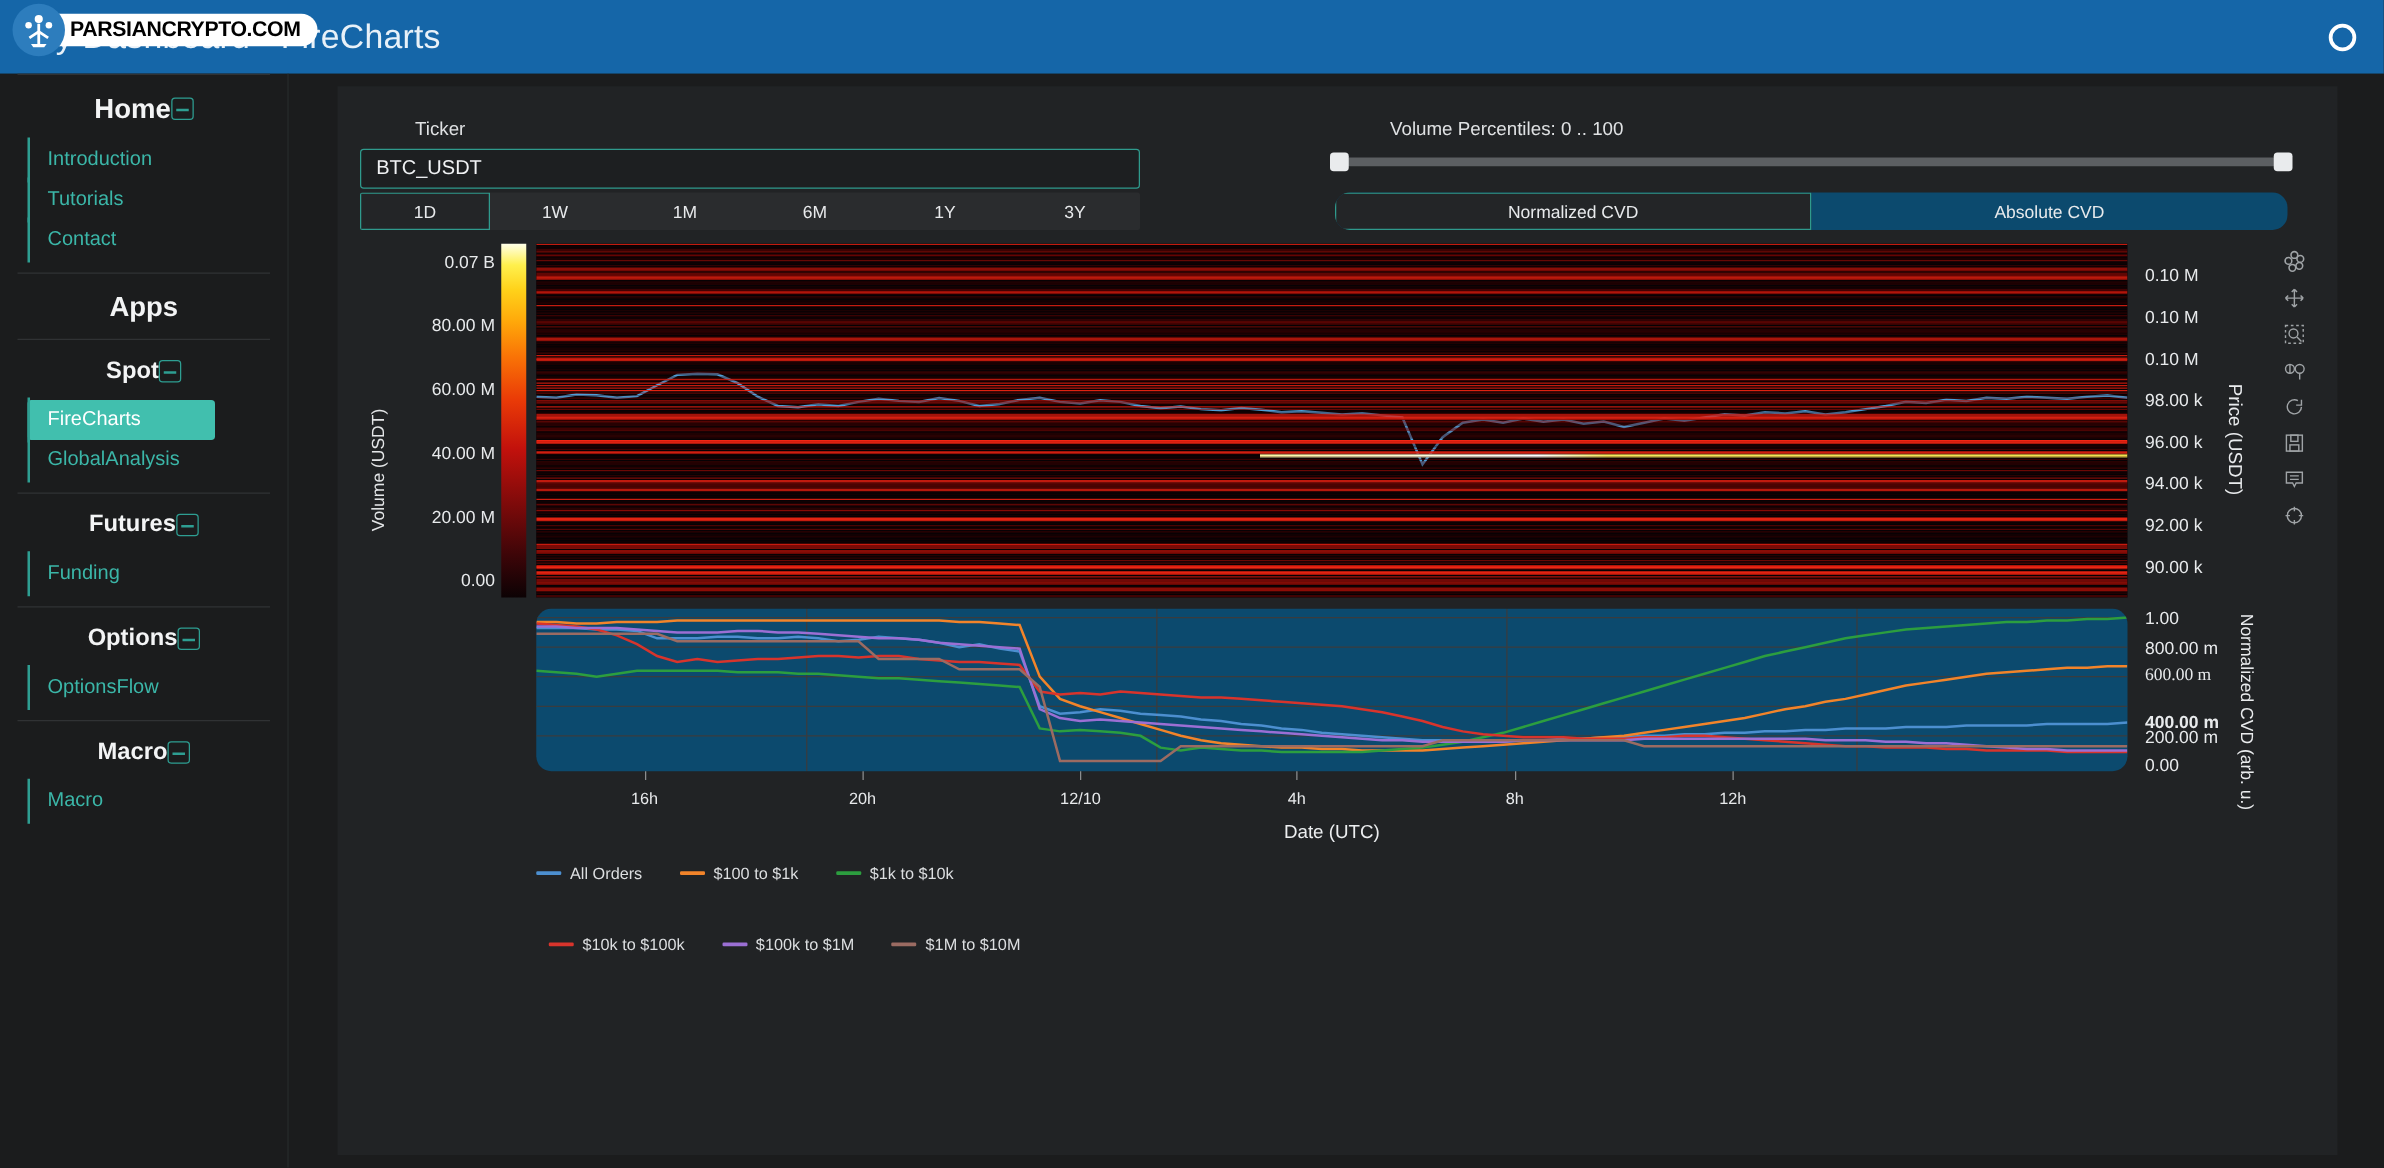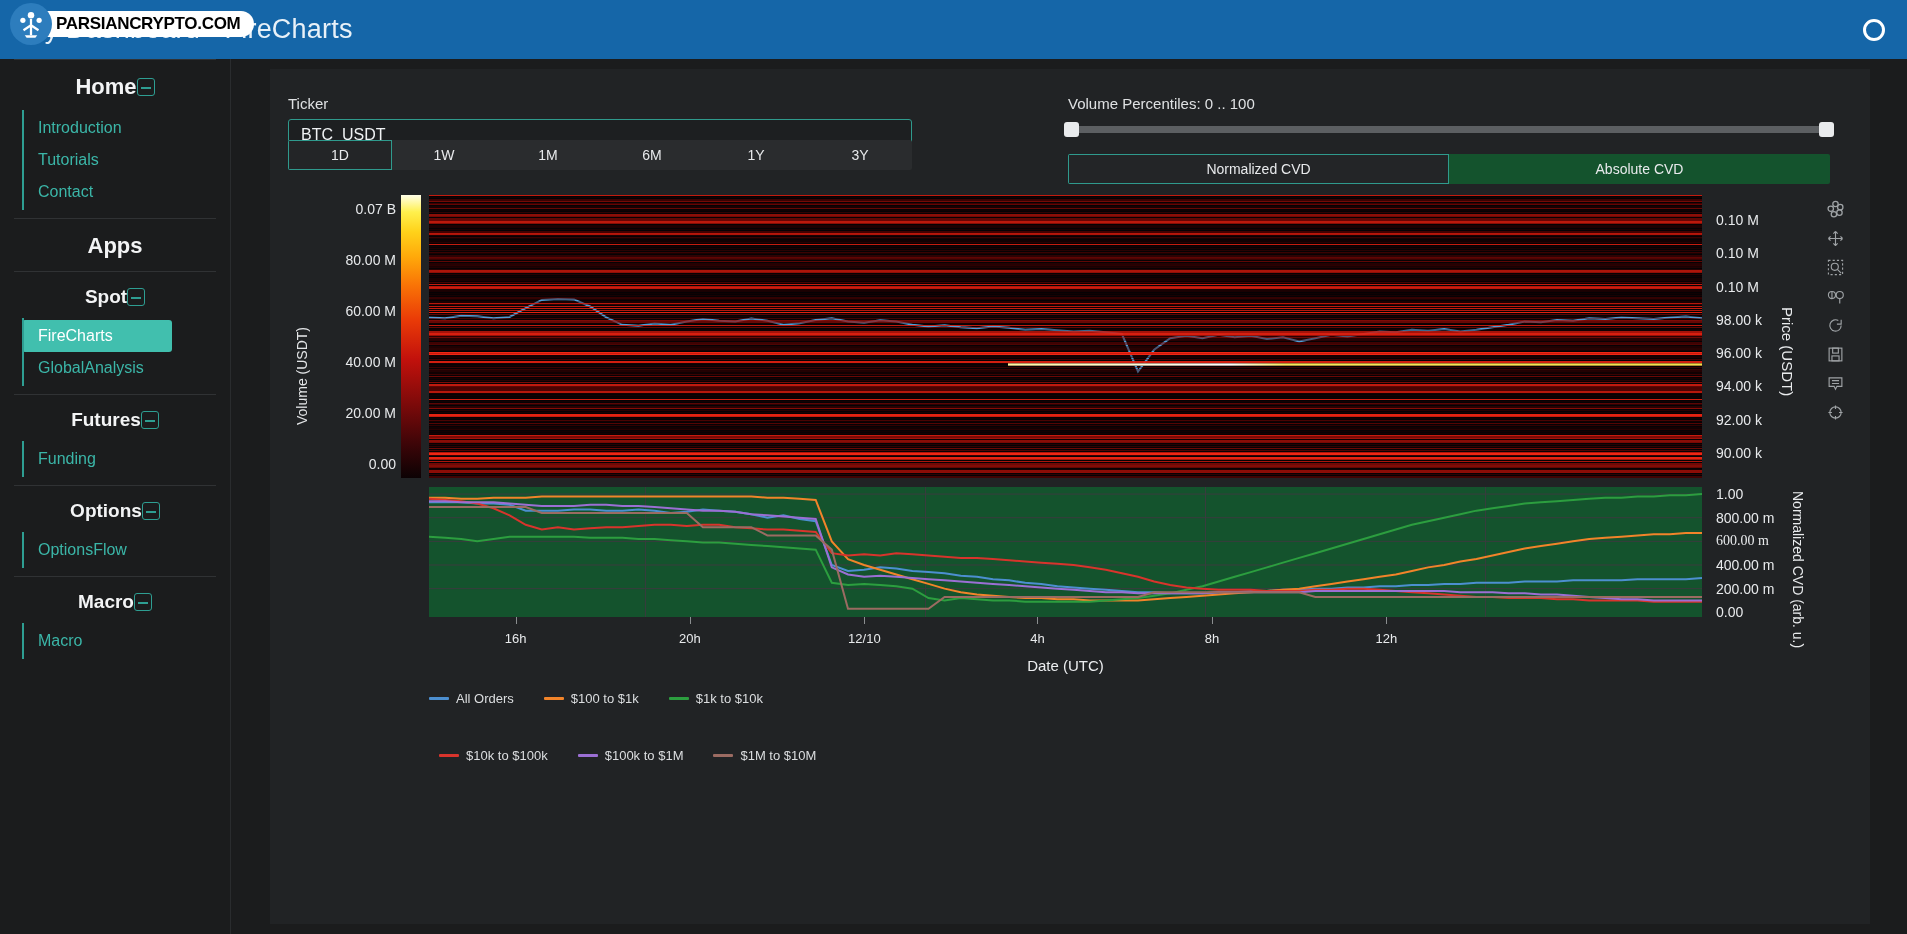--- a/index.html
+++ b/index.html
@@ -89,21 +89,21 @@
 
   
   .main {
     position: absolute; top: 59px; left: 231px;
     width: 1676px; height: 875px; background: #1b1c1d;
   }
   .content-card {
     position: absolute; top: 10px; left: 39px; width: 1600px; height: 855px;
     background: #212325;
   }
-  .ctl-label { color: #dfe1e3; font-size: 15px; margin-bottom: 7px; }
+  .ctl-label { color: #dfe1e3; font-size: 15px; margin-bottom: 7px; margin-left: 44px; }
 
   .ticker-wrap { position: absolute; left: 18px; top: 26px; width: 624px; }
   .ticker-input {
     width: 624px; height: 32px; background: #1d1f21; color: #f0f2f4;
     border: 1px solid #2f9a8d; border-radius: 3px;
     padding: 0 12px; font-size: 16px;
     font-family: "Liberation Sans", sans-serif; outline: none;
   }
 
   .vol-wrap { position: absolute; left: 798px; top: 26px; width: 762px; }
@@ -115,21 +115,21 @@
     position: absolute; top: -4px; width: 15px; height: 15px;
     background: #e9ebed; border-radius: 3px; cursor: pointer;
   }
   .slider-handle.left { left: -4px; }
   .slider-handle.right { right: -4px; }
 
   .btngroup {
     position: absolute; display: flex; background: #2a2c2e; border-radius: 2px;
     overflow: hidden;
   }
-  .btngroup.range { left: 18px; top: 71px; width: 624px; height: 30px; }
+  .btngroup.range { left: 18px; top: 85px; width: 624px; height: 30px; }
   .btngroup.cvd   { left: 798px; top: 85px; width: 762px; height: 30px; }
   .gbtn {
     flex: 1; display: flex; align-items: center; justify-content: center;
     color: #e8eaec; font-size: 14px; cursor: pointer; border: 1px solid transparent;
     background: transparent;
     font-family: "Liberation Sans", sans-serif;
   }
   .gbtn.selected { border: 1px solid #2f9a8d; background: #232527; }
 
   
@@ -177,21 +177,21 @@
     position: absolute; left: 12px; color: #e8eaec; font-size: 14px;
     transform: translateY(-50%); white-space: nowrap;
   }
   .axis-title-right {
     position: absolute; color: #e9ebed; font-size: 15px;
     transform: rotate(90deg); transform-origin: left top; white-space: nowrap;
   }
 
   .cvd {
     position: absolute; left: 141px; top: 292px; width: 1273px; height: 130px;
-    background: #14532d; overflow: hidden;
+    background: #0c4a6e; overflow: hidden; border-radius: 12px;
   }
   .cvd-ticks {
     position: absolute; left: 1416px; top: 292px; width: 100px; height: 130px;
   }
   .cvd-tick {
     position: absolute; left: 12px; color: #e8eaec; font-size: 14px;
     transform: translateY(-50%); white-space: nowrap;
   }
 
   .xaxis {
@@ -535,21 +535,21 @@
             <polyline points="0.0,11.82 16.1,13.00 32.2,14.18 48.3,16.55 64.5,21.27 80.6,28.36 96.7,37.82 112.8,42.55 128.9,40.18 145.0,42.55 161.1,41.36 177.3,40.18 193.4,40.18 209.5,39.00 225.6,37.82 241.7,37.82 257.8,39.00 273.9,37.82 290.1,37.82 306.2,40.18 322.3,41.36 338.4,42.55 354.5,42.55 370.6,43.73 386.7,44.91 402.8,66.18 419.0,68.55 435.1,67.36 451.2,68.55 467.3,66.18 483.4,67.36 499.5,68.55 515.6,69.73 531.8,70.91 547.9,70.91 564.0,72.09 580.1,73.27 596.2,74.45 612.3,75.64 628.4,76.82 644.6,78.00 660.7,80.36 676.8,82.73 692.9,86.27 709.0,89.82 725.1,94.55 741.2,98.09 757.4,100.45 773.5,101.64 789.6,102.82 805.7,102.82 821.8,102.82 837.9,104.00 854.0,104.00 870.2,104.00 886.3,102.82 902.4,102.82 918.5,101.64 934.6,101.64 950.7,102.82 966.8,104.00 982.9,105.18 999.1,106.36 1015.2,107.55 1031.3,108.73 1047.4,109.91 1063.5,109.91 1079.6,111.09 1095.7,111.09 1111.9,111.09 1128.0,112.27 1144.1,112.27 1160.2,113.45 1176.3,113.45 1192.4,113.45 1208.5,113.45 1224.7,114.64 1240.8,114.64 1256.9,114.64 1273.0,114.64" fill="none" stroke="#d8342c" stroke-width="2" vector-effect="non-scaling-stroke"></polyline>
             <polyline points="0.0,14.18 16.1,14.18 32.2,15.36 48.3,15.36 64.5,15.36 80.6,16.55 96.7,17.73 112.8,18.91 128.9,18.91 145.0,18.91 161.1,17.73 177.3,17.73 193.4,18.91 209.5,18.91 225.6,20.09 241.7,21.27 257.8,22.45 273.9,23.64 290.1,23.64 306.2,24.82 322.3,27.18 338.4,28.36 354.5,29.55 370.6,30.73 386.7,31.91 402.8,80.36 419.0,87.45 435.1,89.82 451.2,88.64 467.3,89.82 483.4,91.00 499.5,92.18 515.6,93.36 531.8,94.55 547.9,95.73 564.0,96.91 580.1,98.09 596.2,99.27 612.3,100.45 628.4,101.64 644.6,102.82 660.7,104.00 676.8,105.18 692.9,105.18 709.0,106.36 725.1,106.36 741.2,106.36 757.4,106.36 773.5,106.36 789.6,105.18 805.7,105.18 821.8,105.18 837.9,105.18 854.0,105.18 870.2,105.18 886.3,104.00 902.4,104.00 918.5,104.00 934.6,104.00 950.7,104.00 966.8,104.00 982.9,104.00 999.1,104.00 1015.2,104.00 1031.3,105.18 1047.4,105.18 1063.5,105.18 1079.6,106.36 1095.7,106.36 1111.9,107.55 1128.0,107.55 1144.1,108.73 1160.2,109.91 1176.3,111.09 1192.4,112.27 1208.5,112.27 1224.7,113.45 1240.8,113.45 1256.9,113.45 1273.0,113.45" fill="none" stroke="#9b6fd4" stroke-width="2" vector-effect="non-scaling-stroke"></polyline>
             <polyline points="0.0,20.09 16.1,20.09 32.2,20.09 48.3,20.09 64.5,20.09 80.6,20.09 96.7,20.09 112.8,26.00 128.9,26.00 145.0,26.00 161.1,26.00 177.3,26.00 193.4,26.00 209.5,26.00 225.6,26.00 241.7,26.00 257.8,26.00 273.9,40.18 290.1,40.18 306.2,40.18 322.3,40.18 338.4,48.45 354.5,48.45 370.6,48.45 386.7,48.45 402.8,62.64 419.0,121.73 435.1,121.73 451.2,121.73 467.3,121.73 483.4,121.73 499.5,121.73 515.6,109.91 531.8,109.91 547.9,109.91 564.0,109.91 580.1,109.91 596.2,109.91 612.3,109.91 628.4,109.91 644.6,109.91 660.7,109.91 676.8,109.91 692.9,109.91 709.0,109.91 725.1,105.18 741.2,105.18 757.4,105.18 773.5,105.18 789.6,105.18 805.7,105.18 821.8,105.18 837.9,105.18 854.0,105.18 870.2,105.18 886.3,109.91 902.4,109.91 918.5,109.91 934.6,109.91 950.7,109.91 966.8,109.91 982.9,109.91 999.1,109.91 1015.2,109.91 1031.3,109.91 1047.4,109.91 1063.5,109.91 1079.6,109.91 1095.7,109.91 1111.9,109.91 1128.0,109.91 1144.1,109.91 1160.2,109.91 1176.3,109.91 1192.4,109.91 1208.5,109.91 1224.7,109.91 1240.8,109.91 1256.9,109.91 1273.0,109.91" fill="none" stroke="#9b6b62" stroke-width="2" vector-effect="non-scaling-stroke"></polyline>
           </svg>
       </div>
 
       <div class="cvd-ticks" id="cvd-ticks">
           <div class="cvd-tick" style="top: 7.09091px;">1.00</div>
           <div class="cvd-tick" style="top: 30.7273px;">800.00 m</div>
           <div class="cvd-tick" style="top: 54.3636px; font-family: Liberation Serif, serif;">600.00 m</div>
-          <div class="cvd-tick" style="top: 78px;">400.00 m</div>
+          <div class="cvd-tick" style="top: 90px; font-weight: bold;">400.00 m</div>
           <div class="cvd-tick" style="top: 101.636px;">200.00 m</div>
           <div class="cvd-tick" style="top: 125.273px;">0.00</div>
         </div>
       <div class="axis-title-right" style="left:1518px; top:296px; font-size:14px;">Normalized CVD (arb. u.)</div>
 
       <div class="xaxis" id="xaxis">
           <div class="xtick-mark" style="left: 86.564px;"></div>
           <div class="xtick" style="left: 86.564px;">16h</div>
           <div class="xtick-mark" style="left: 260.965px;"></div>
           <div class="xtick" style="left: 260.965px;">20h</div>

